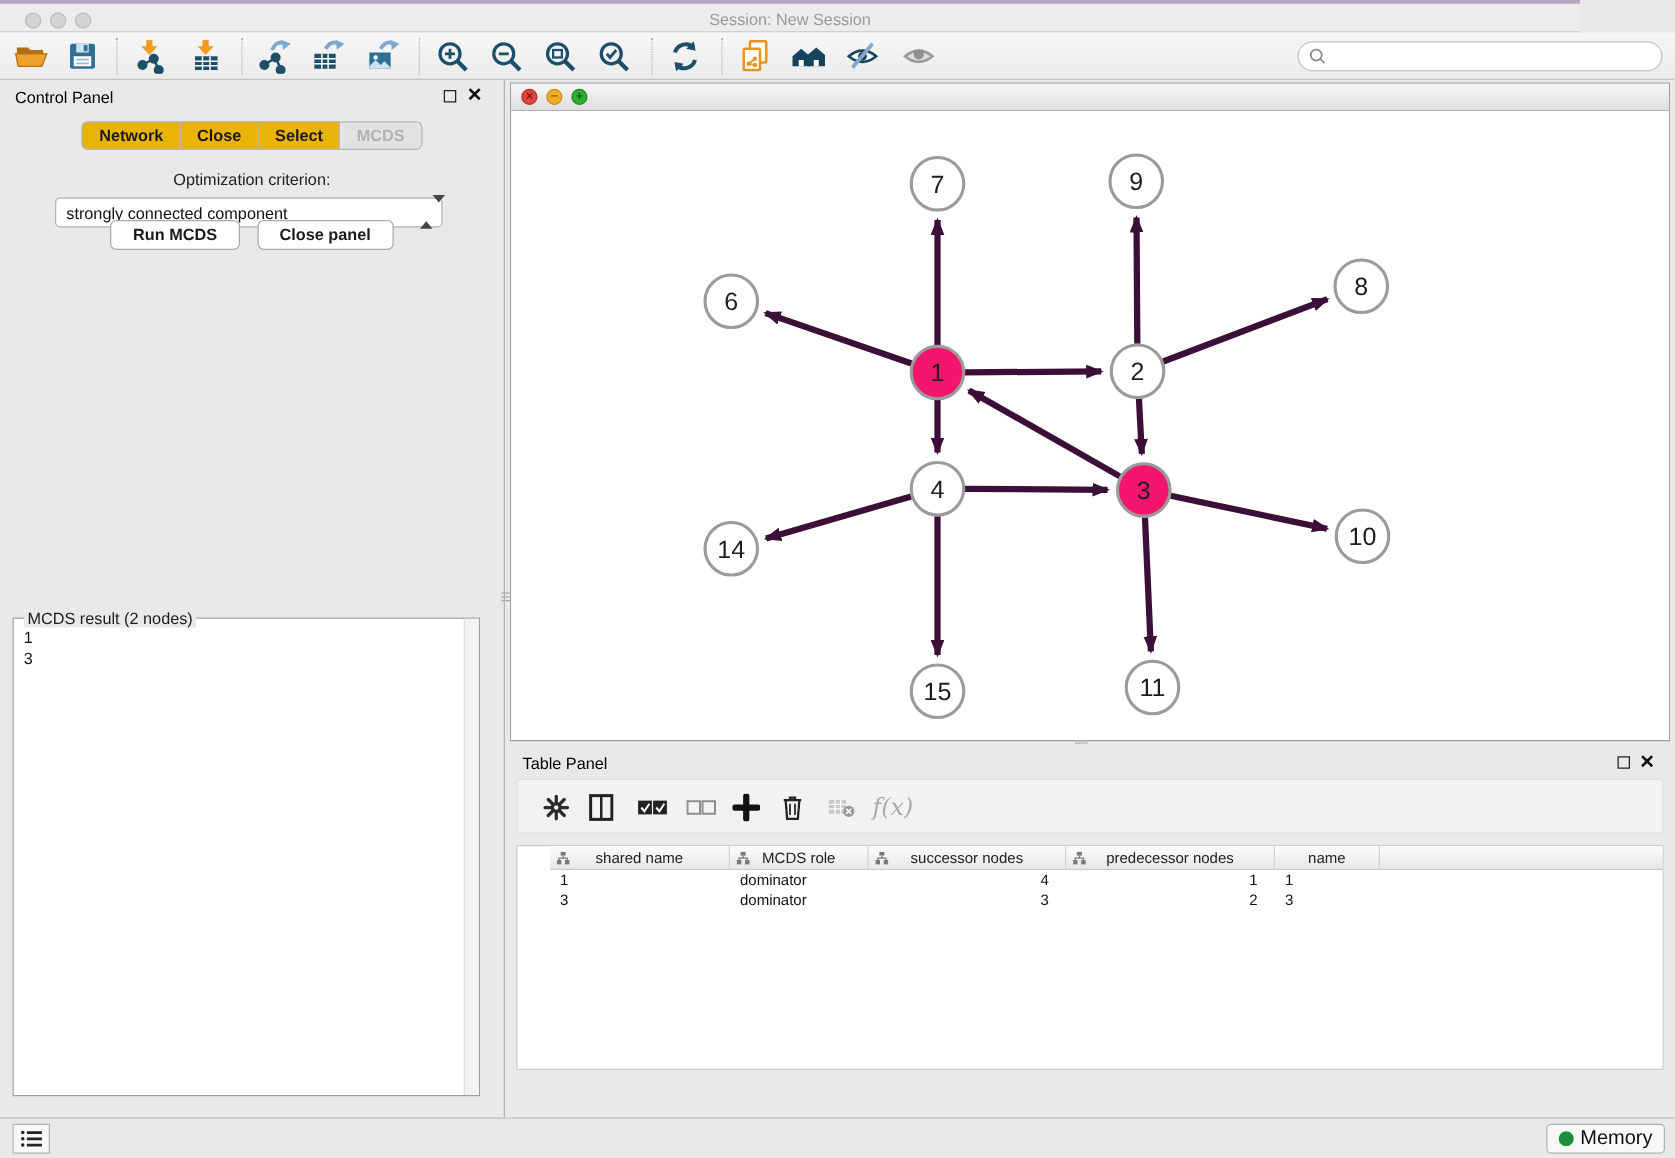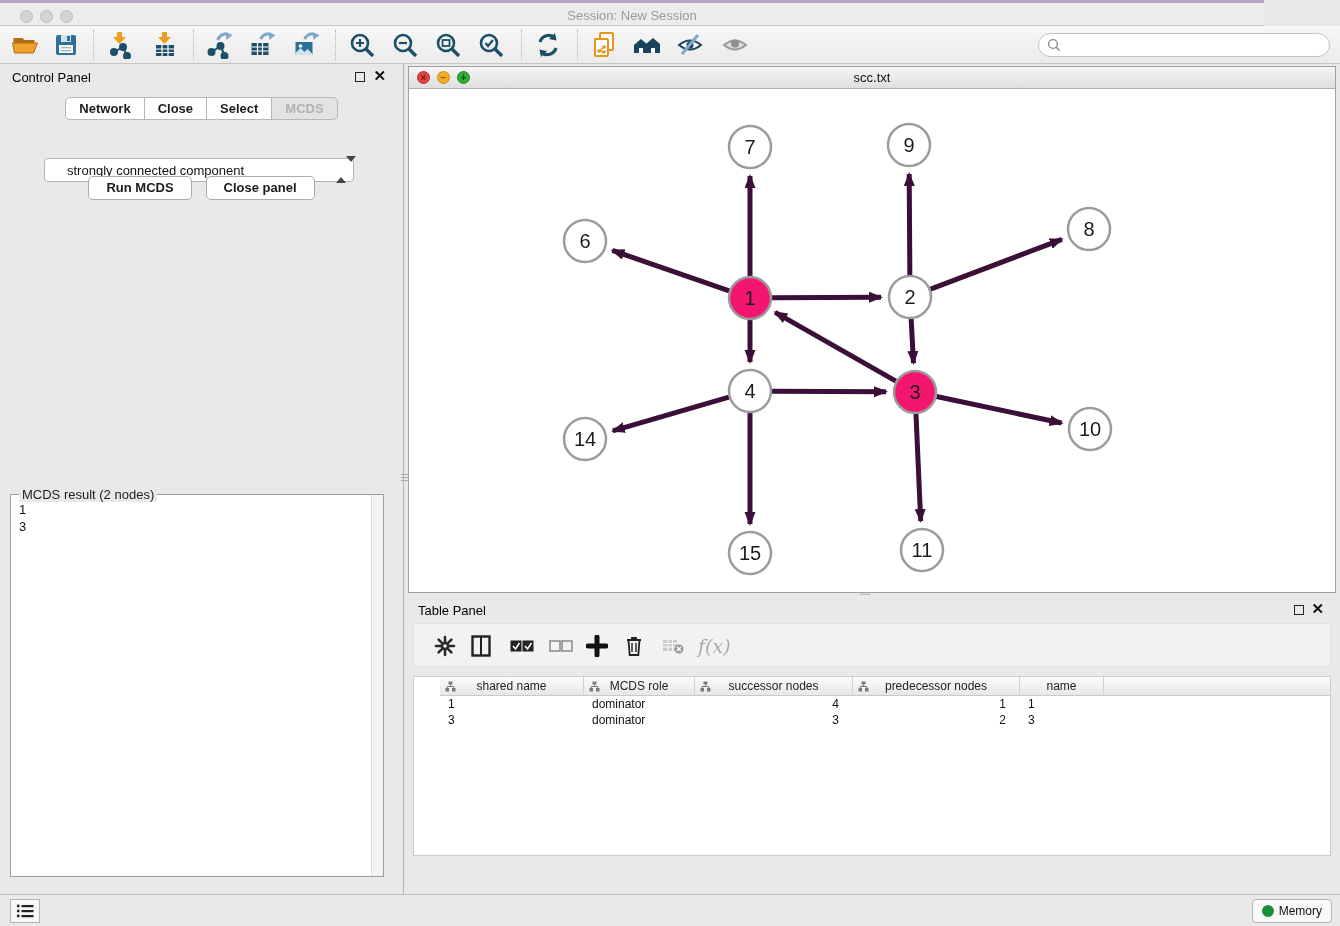--- a/index.html
+++ b/index.html
@@ -29,29 +29,29 @@
   
   .control-panel { position:absolute; left:0; top:64px; width:404px; height:830px;
     background:#e9e9e9; border-right:1px solid #b3b3b3; }
   .panel-head { position:relative; height:28px; }
   .panel-head .ptitle { position:absolute; left:12px; top:6px; font-size:13px; color:#000000; }
   .float-ico { position:absolute; top:8px; width:10px; height:10px; border:1.5px solid #222; }
   .close-ico { position:absolute; top:3px; font-size:15px; font-weight:700; color:#111; }
   .tabrow { position:absolute; left:0; right:0; display:flex; justify-content:center; }
   .tabrow.cp { top:33px; }
   .seg-tab { height:23px; line-height:21px; padding:0 13px; font-size:13px; font-weight:700;
-    background:#ffffff; border:1px solid #b7b7b7; color:#1a1a1a; margin-left:-1px; }
+    background:#eab308; border:1px solid #b7b7b7; color:#1a1a1a; margin-left:-1px; }
   .seg-tab:first-child { border-radius:5px 0 0 5px; margin-left:0; }
   .seg-tab:last-child { border-radius:0 5px 5px 0; }
   .seg-tab.sel { background:#e3e3e3; color:#b2b2b2; }
   .opt-label { position:absolute; top:72px; left:0; right:0; text-align:center;
     font-size:13px; color:#1d1d1d; }
   .criterion { position:absolute; top:94px; left:44px; width:310px; height:24px; background:#fff;
     border:1px solid #b3b3b3; border-radius:4px; font-size:13px; color:#111;
-    display:flex; align-items:center; padding-left:22px; }
+    display:flex; align-items:center; padding-left:8px; }
   .stepper { position:absolute; right:7px; top:3px; width:10px; }
   .stepper .up { width:0; height:0; border-left:5px solid transparent; border-right:5px solid transparent;
     border-bottom:6px solid #444; margin-bottom:3px; }
   .stepper .dn { width:0; height:0; border-left:5px solid transparent; border-right:5px solid transparent;
     border-top:6px solid #444; }
   .btnrow { position:absolute; top:112px; left:0; right:0; display:flex; justify-content:center; gap:14px; }
   .mac-btn { height:24px; padding:0 17px; background:#fff; border:1px solid #ababab;
     border-radius:5px; font-size:13px; font-weight:700; color:#1a1a1a; line-height:22px; }
   .result-group { position:absolute; left:10px; right:19px; top:430px; height:383px;
     border:1px solid #9d9d9d; background:#fff; }
@@ -103,21 +103,21 @@
   .tcell.right { padding-right:14px; text-align:right; }
   .tabrow.tp { top:268px; }
 
   
   .statusbar { position:absolute; left:0; top:894px; width:1340px; height:32px;
     background:#e9e9e9; border-top:1px solid #bdbdbd; }
   .list-btn { position:absolute; left:10px; top:4px; width:30px; height:24px; background:#f8f8f8;
     border:1px solid #b4b4b4; display:flex; align-items:center; justify-content:center; }
   .mem-btn { position:absolute; right:8px; top:4px; height:24px; padding:0 9px; background:#f8f8f8;
     border:1px solid #b4b4b4; border-radius:4px; display:flex; align-items:center; gap:5px;
-    font-size:12px; color:#111; }
+    font-size:16px; color:#111; }
   .mem-dot { width:12px; height:12px; border-radius:50%; background:#1e8e3a; }
 </style>
 </head>
 <body>
 
 <div class="titlebar">
   <span class="mac-dot" style="left:20px"></span>
   <span class="mac-dot" style="left:40px"></span>
   <span class="mac-dot" style="left:60px"></span>
   <div class="title">Session: New Session</div>
@@ -273,20 +273,21 @@
     <span class="ptitle">Control Panel</span>
     <span class="float-ico" style="right:38px"></span>
     <span class="close-ico" style="right:17px">✕</span>
   </div>
   <div class="tabrow cp" id="cp-tabs">
       <span class="seg-tab">Network</span>
       <span class="seg-tab">Close</span>
       <span class="seg-tab">Select</span>
       <span class="seg-tab sel">MCDS</span>
     </div>
+  <div class="opt-label">Optimization criterion:</div>
   <div class="criterion">
     <span>strongly connected component</span>
     <span class="stepper"><span class="up"></span><span class="dn"></span></span>
   </div>
   <div class="btnrow">
     <button class="mac-btn">Run MCDS</button>
     <button class="mac-btn">Close panel</button>
   </div>
   <div class="result-group">
     <span class="result-legend">MCDS result (2 nodes)</span>
@@ -301,21 +302,20 @@
     <i></i>
     <i></i>
   </div>
 <div class="hgrip"></div>
 
 <div class="net-window">
   <div class="net-titlebar">
     <span class="light red">×</span>
     <span class="light yellow">−</span>
     <span class="light green">+</span>
-    <span class="wtitle">scc.txt</span>
   </div>
   <div class="net-canvas">
     <svg id="graph-svg" width="926" height="503" viewBox="0 0 926 503">
       <defs>
         <marker id="arrowhead" markerUnits="userSpaceOnUse" markerWidth="18" markerHeight="14" refX="12" refY="5.5" orient="auto">
           <path d="M0,0 L14,5.5 L0,11 Z" fill="#3B0F37"></path>
         </marker>
       </defs>
       <g id="graph-edges">
           <line x1="341" y1="187" x2="341" y2="87" stroke="#3B0F37" stroke-width="5" marker-end="url(#arrowhead)"></line>

